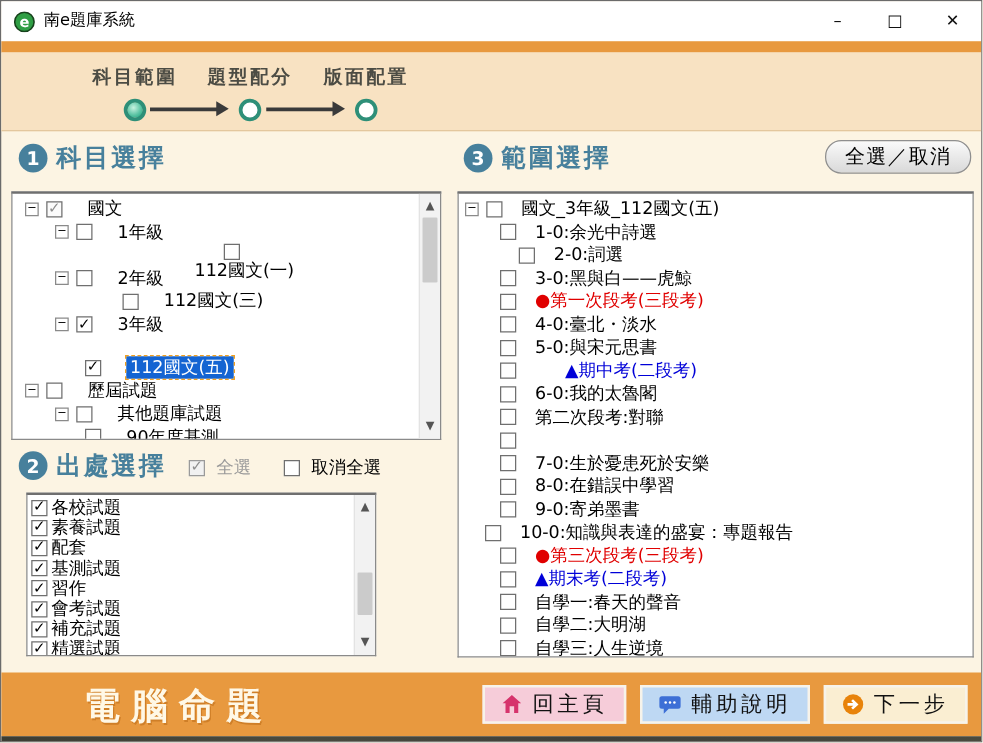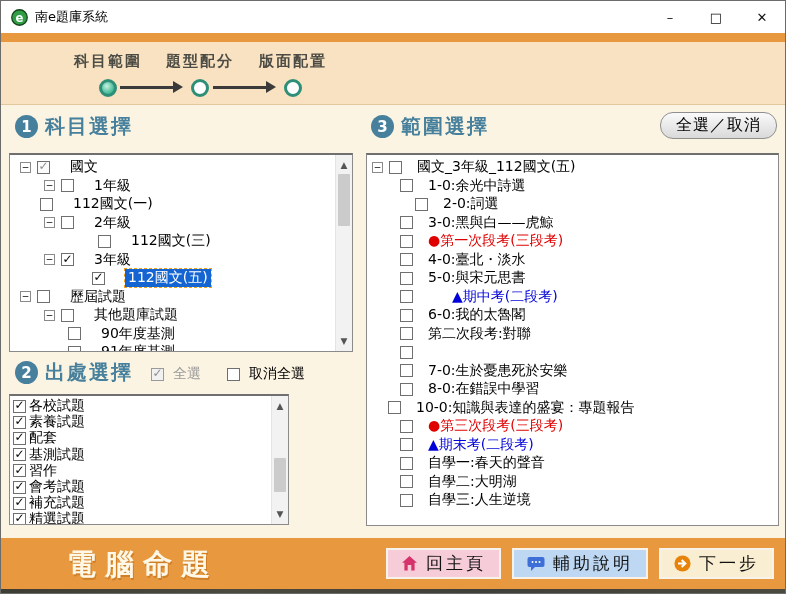--- a/index.html
+++ b/index.html
@@ -111,39 +111,39 @@
         <div class="trow" style="padding-left: 10px;">
           <span class="exp">−</span>
           <span class="cb mixed"></span>
           <span class="tlabel">國文</span>
         </div>
         <div class="trow" style="padding-left: 34px;">
           <span class="exp">−</span>
           <span class="cb"></span>
           <span class="tlabel">1年級</span>
         </div>
-        <div class="trow" style="padding-left: 30px;">
+        <div class="trow" style="padding-left: 30px; flex-direction: column;">
           <span class="cb"></span>
           <span class="tlabel">112國文(一)</span>
         </div>
         <div class="trow" style="padding-left: 34px;">
           <span class="exp">−</span>
           <span class="cb"></span>
           <span class="tlabel">2年級</span>
         </div>
         <div class="trow" style="padding-left: 58px; margin-left: 30px;">
           <span class="cb"></span>
           <span class="tlabel">112國文(三)</span>
         </div>
         <div class="trow" style="padding-left: 34px;">
           <span class="exp">−</span>
           <span class="cb on"></span>
           <span class="tlabel">3年級</span>
         </div>
-        <div class="trow" style="padding-left: 82px;">
+        <div class="trow" style="padding-left: 58px; margin-top: 16px;">
           <span class="cb on"></span>
           <span class="tlabel selected">112國文(五)</span>
         </div>
         <div class="trow" style="padding-left: 10px;">
           <span class="exp">−</span>
           <span class="cb"></span>
           <span class="tlabel">歷屆試題</span>
         </div>
         <div class="trow" style="padding-left: 34px;">
           <span class="exp">−</span>
@@ -171,21 +171,21 @@
     <span class="sec-title">出處選擇</span>
   </div>
   <div class="chk-group" style="left:150px;top:364px">
     <span class="cb on dis"></span>
     <span class="chk-label-gray">全選</span>
   </div>
   <div class="chk-group" style="left:226px;top:364px">
     <span class="cb"></span>
     <span>取消全選</span>
   </div>
-  <div class="panel" style="left:8px;top:393px;width:280px;height:131px">
+  <div class="panel" style="left:20px;top:393px;width:280px;height:131px">
     <div class="panel-inner" id="source-list" style="padding-top:2px">
         <div class="lrow">
           <span class="cb on" style="margin-right: 3px;"></span>
           <span>各校試題</span>
         </div>
         <div class="lrow">
           <span class="cb on" style="margin-right: 3px;"></span>
           <span>素養試題</span>
         </div>
         <div class="lrow">
@@ -271,20 +271,24 @@
         <div class="trow" style="padding-left: 33px;">
           <span class="cb"></span>
         </div>
         <div class="trow" style="padding-left: 33px;">
           <span class="cb"></span>
           <span class="rlabel">7-0:生於憂患死於安樂</span>
         </div>
         <div class="trow" style="padding-left: 33px;">
           <span class="cb"></span>
           <span class="rlabel">8-0:在錯誤中學習</span>
+        </div>
+        <div class="trow" style="padding-left: 33px;">
+          <span class="cb"></span>
+          <span class="rlabel">9-0:寄弟墨書</span>
         </div>
         <div class="trow" style="padding-left: 21px;">
           <span class="cb"></span>
           <span class="rlabel">10-0:知識與表達的盛宴：專題報告</span>
         </div>
         <div class="trow" style="padding-left: 33px;">
           <span class="cb"></span>
           <span class="rlabel c-red">●第三次段考(三段考)</span>
         </div>
         <div class="trow" style="padding-left: 33px;">

